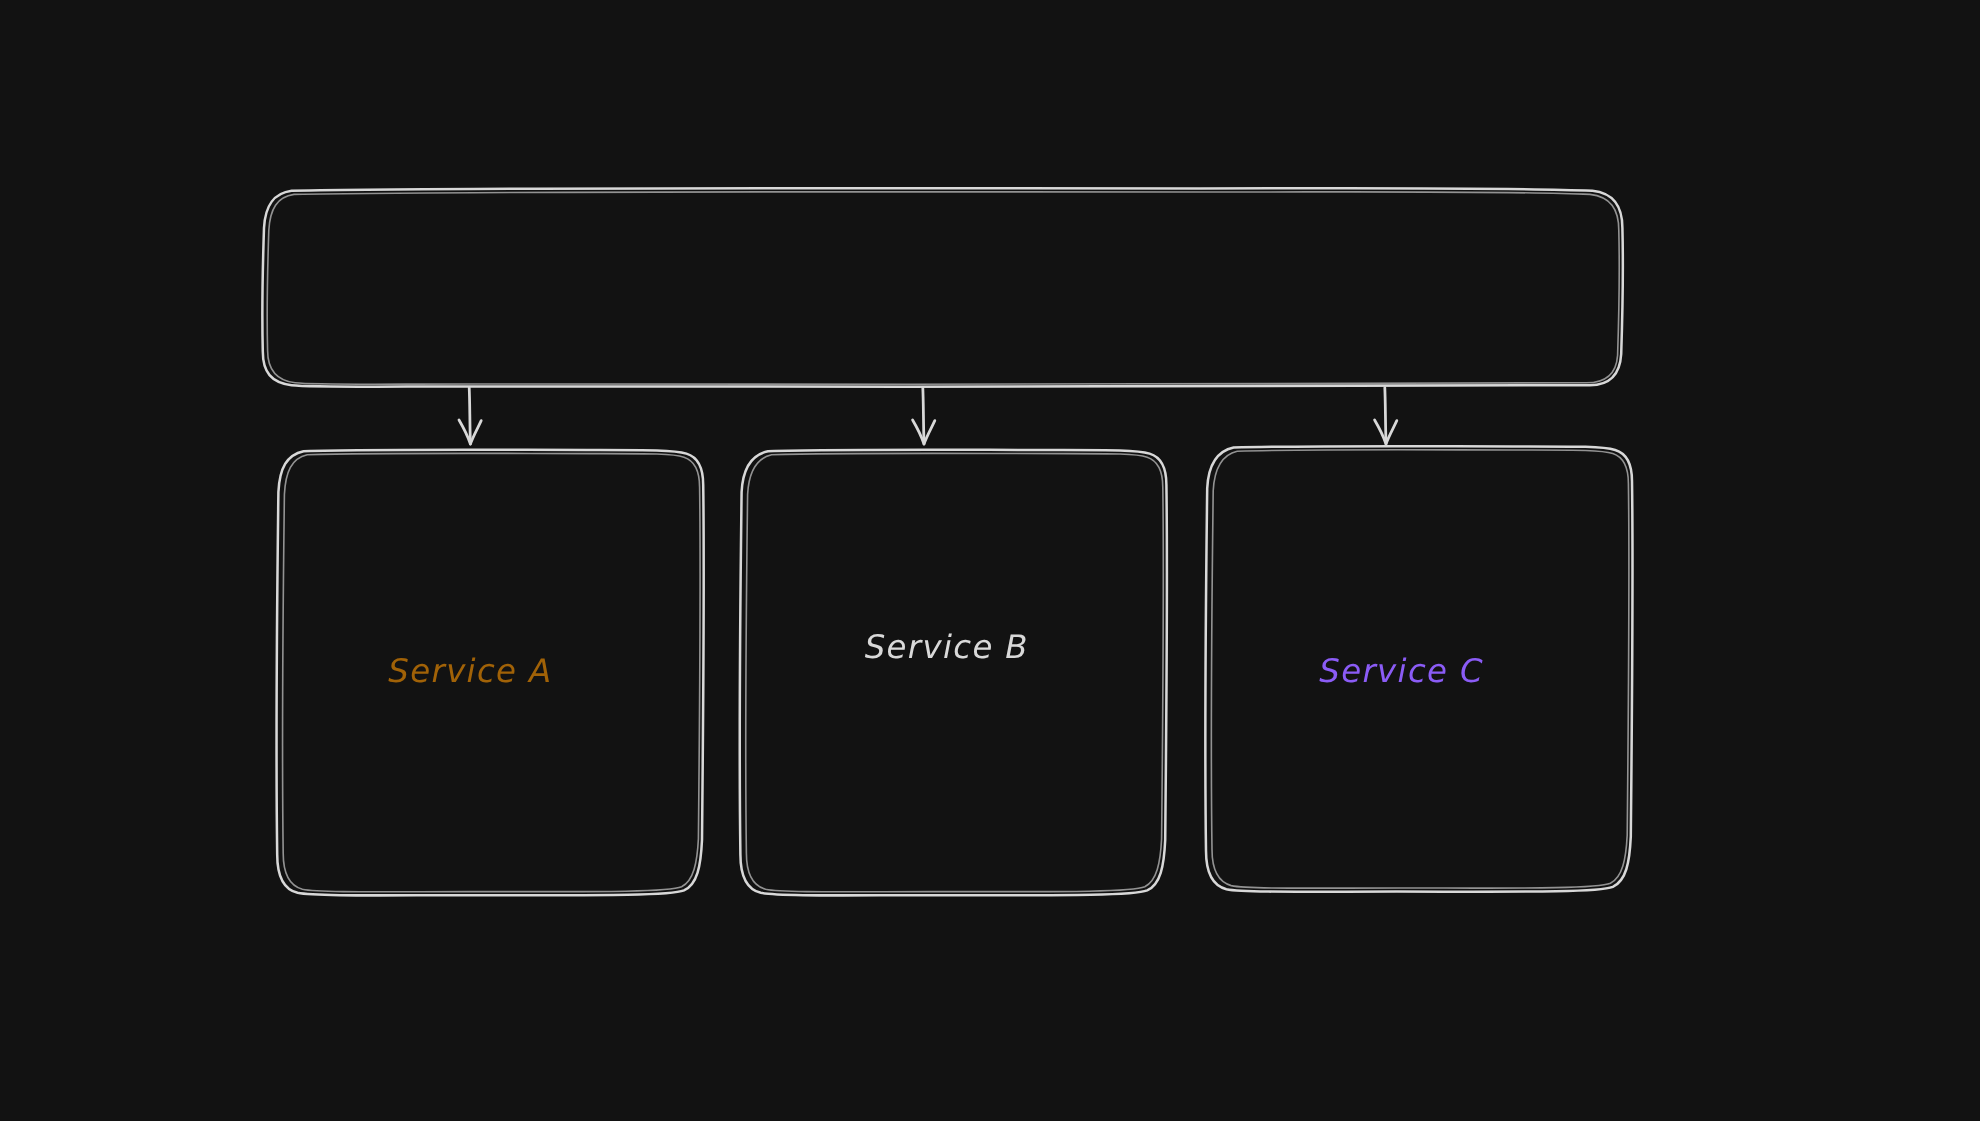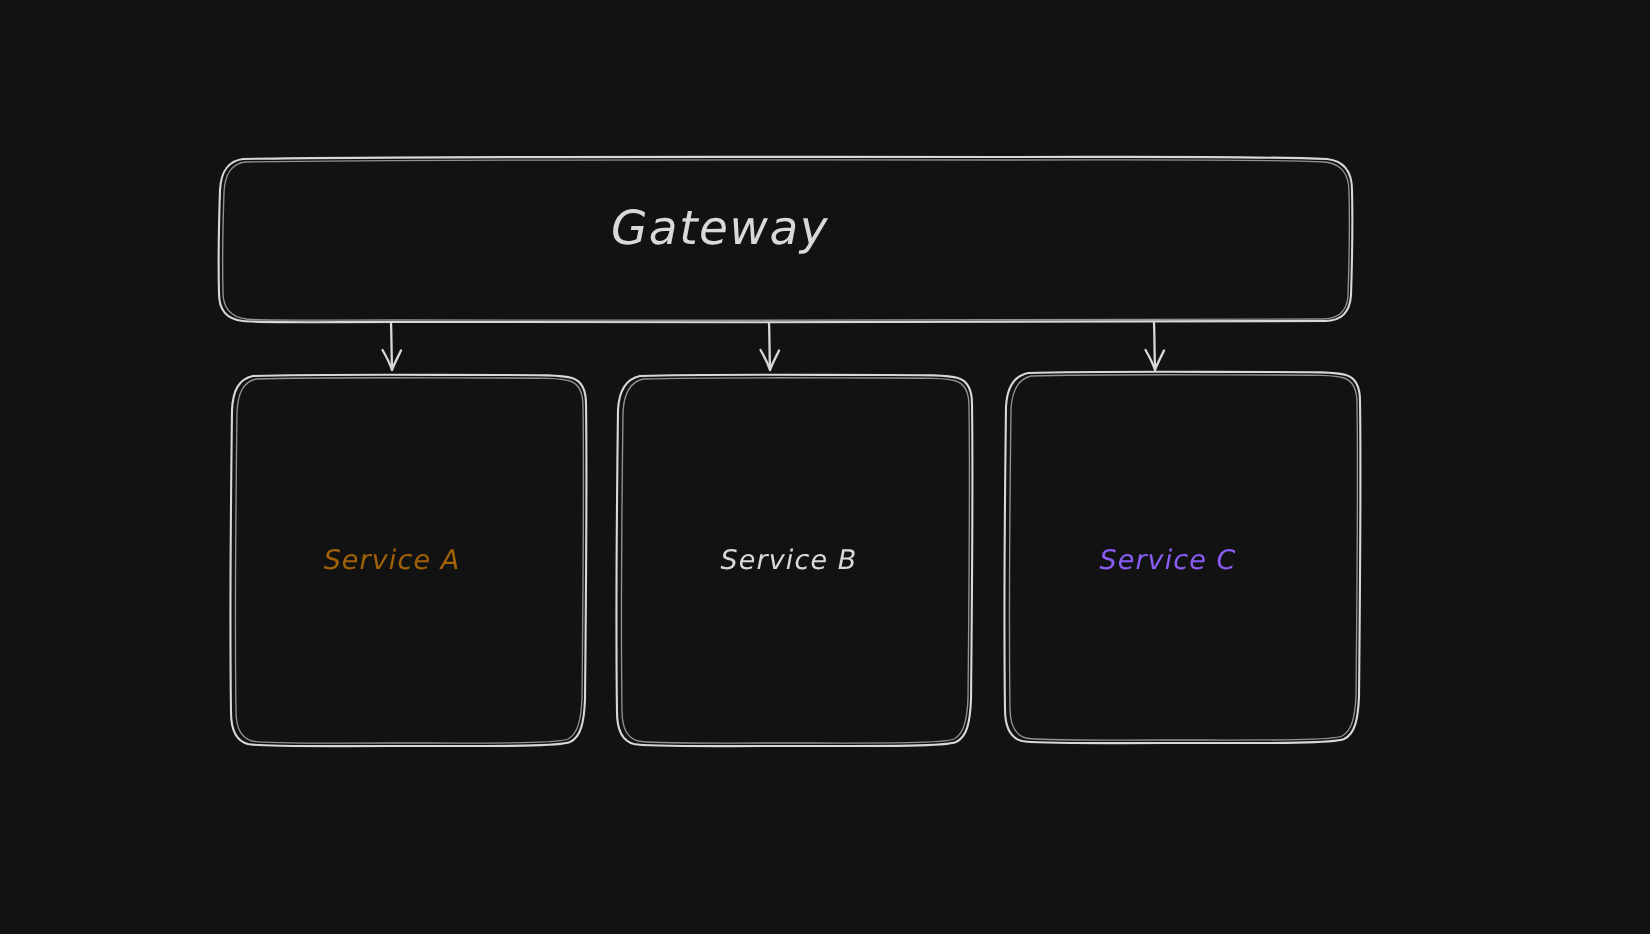--- a/index.html
+++ b/index.html
@@ -172,21 +172,20 @@
                C 1355 716, 1352 731, 1342 736
                C 1331 741, 1252 740, 1166 740
                C 1096 740, 1039 741, 1026 738
                C 1015 735, 1010 725, 1010 708
                C 1009 637, 1010 489, 1011 409
                C 1012 390, 1018 379, 1031 376 Z" fill="none" stroke="#c4c4c4" stroke-width="1.35" stroke-linecap="round" stroke-linejoin="round" opacity="0.72"></path>
     </g>
 
   </svg>
 
-  <div class="node-label title" style="left: 720px; top: 228px; color: rgb(217, 217, 217);">Gateway</div>
 
   <div class="node-label service" style="left: 392px; top: 560px; color: #a16207;">Service A</div>
 
-  <div class="node-label service" style="left: 789px; top: 560px; color: rgb(217, 217, 217);">Service B</div>
+  <div class="node-label service" style="left: 789px; top: 540px; color: rgb(217, 217, 217);">Service B</div>
 
   <div class="node-label service" style="left: 1168px; top: 560px; color: #8b5cf6;">Service C</div>
 
 </div>
 
 </body></html>

